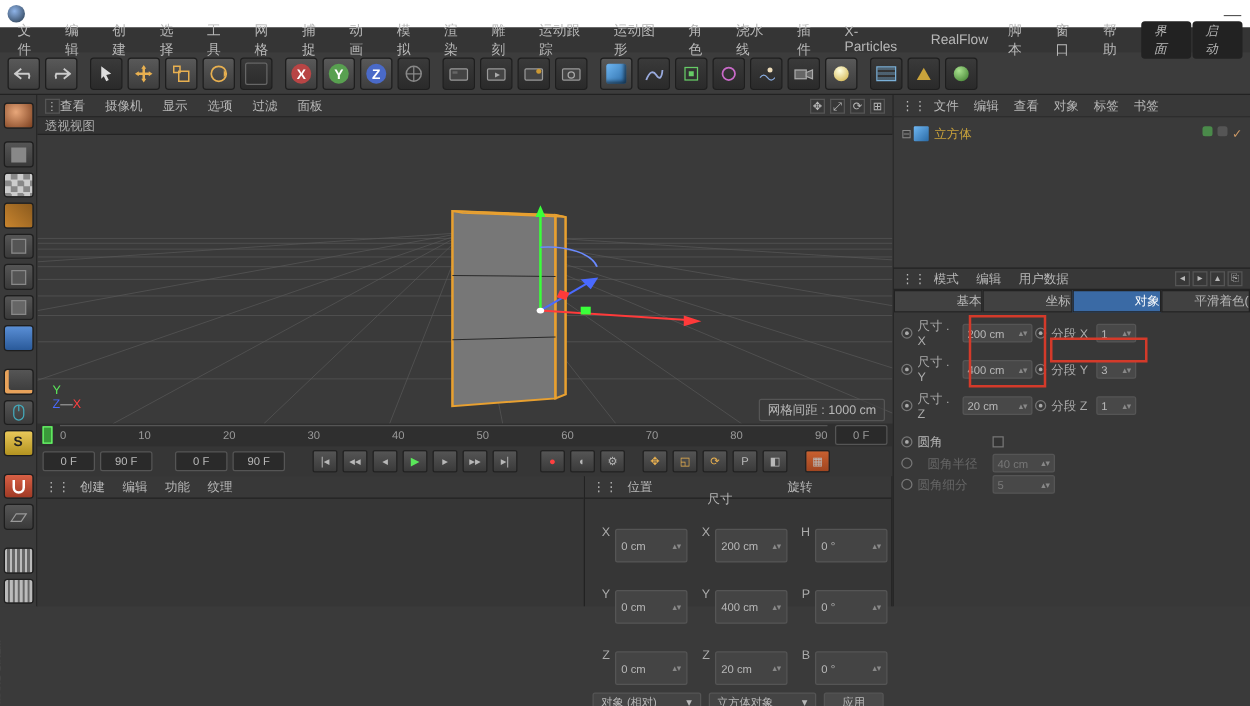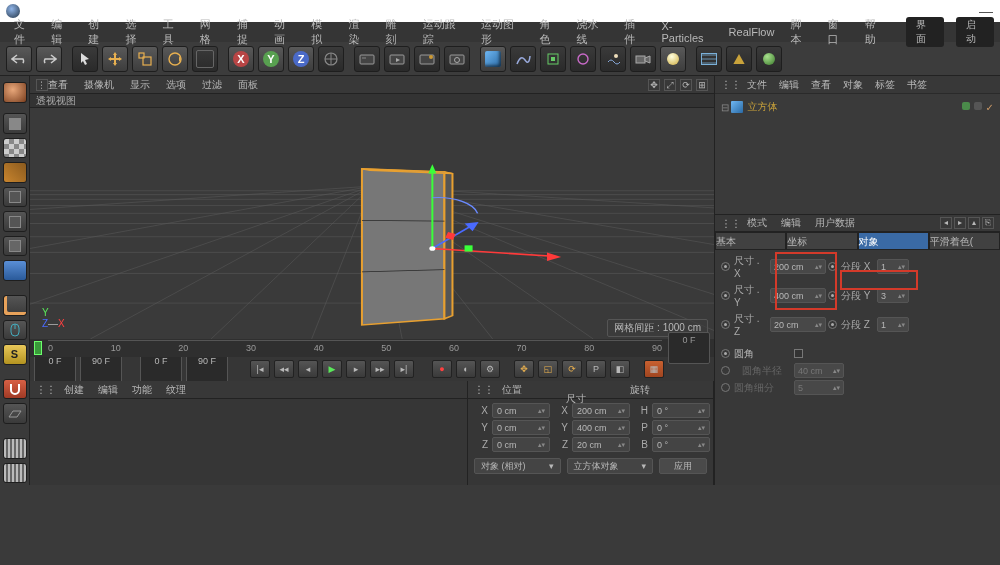--- a/index.html
+++ b/index.html
@@ -3,21 +3,21 @@
 <meta charset="utf-8">
 <style>
   * { margin:0; padding:0; box-sizing:border-box; font-family:"Microsoft YaHei",Arial,sans-serif; }
   body { width:1000px; height:565px; background:#3a3a3a; color:#b8b8b8; font-size:11px; overflow:hidden; }
   .titlebar { height:22px; background:#fff; display:flex; align-items:center; padding:0 6px; color:#333; font-size:12px; }
   .titlebar .tb-icon { width:14px; height:14px; background:radial-gradient(circle at 40% 35%,#8fb4e8,#234); border-radius:50%; margin-right:6px; }
   .titlebar .win { margin-left:auto; color:#555; font-size:14px; letter-spacing:1px; }
   .menubar { height:20px; background:#353535; display:flex; align-items:center; padding:0 6px; }
   .menubar span { padding:2px 8px; cursor:pointer; }
   .menubar .right { margin-left:auto; display:flex; }
-  .menubar .pill { background:#222; border-radius:3px; padding:1px 10px; margin-left:12px; font-size:10px; }
+  .menubar .pill { background:#222; border-radius:3px; padding:1px 10px; margin-left:1px; font-size:10px;font-style:italic; }
   .toolbar { height:34px; background:#3c3c3c; border-bottom:1px solid #222; display:flex; align-items:center; padding:0 4px; overflow:hidden; }
   .tbtn { width:26px; height:26px; margin:0 2px; border:1px solid #1e1e1e; border-radius:3px; background:linear-gradient(#595959,#3d3d3d); display:flex; align-items:center; justify-content:center; cursor:pointer; }
   .tbtn.red { display:flex; align-items:center; justify-content:center; color:#d2d2d2; font-weight:bold; }
   .tbtn.dark { background:linear-gradient(#3a3a3a,#2a2a2a); }
   .sep { width:6px; }
   .tarr { width:18px; height:18px; border:1px solid #666; border-radius:2px; }
   .blue-cube{width:16px;height:16px;background:linear-gradient(135deg,#6fb7f3,#2a6aa5);border-radius:2px; box-shadow:inset -2px -2px 3px rgba(0,0,0,.5);}
   .yel-cone{width:0;height:0;border-left:8px solid transparent;border-right:8px solid transparent;border-bottom:14px solid #c9a33b;}
   .green-sph{width:16px;height:16px;border-radius:50%;background:radial-gradient(circle at 35% 30%,#a8e18e,#3a7a2a);}
   .grid-ic{width:16px;height:12px;border:1px solid #7ab0d8;background:repeating-linear-gradient(#7ab0d860,#7ab0d860 2px,transparent 2px,transparent 4px);}
@@ -41,32 +41,32 @@
   .vp-label { height:14px; background:#333; font-size:10px; padding:0 6px; color:#aaa; border-bottom:1px solid #222;}
   .viewport { flex:1; position:relative; background:#3a3a3a; overflow:hidden; }
   .hud { position:absolute; right:6px; bottom:2px; background:rgba(60,60,60,.6); border:1px solid #555; padding:1px 6px; font-size:10px; border-radius:2px; }
   .axis-giz{position:absolute;left:12px;bottom:10px;font-size:10px;}
   .axis-giz .ay{color:#5ae85a;} .axis-giz .ax{color:#ff4040;} .axis-giz .az{color:#4a6aff;}
   .timeline { height:18px; background:#2f2f2f; display:flex; align-items:center; font-size:9px; color:#999; padding:0 4px; position:relative; }
   .timeline .mark{width:8px;height:14px;background:#3a9a3a;border:1px solid #6cff6c;}
   .timeline .ticks{flex:1;margin:0 6px;position:relative;height:16px;border-top:1px solid #555;display:flex;justify-content:space-between;align-items:flex-start;}
   .timeline .tick{font-size:9px;margin-top:2px;}
   .playbar { height:24px; background:#363636; display:flex; align-items:center; padding:0 4px; gap:4px; }
-  .pfield { width:42px; height:32px; background:#2a2a2a; border:1px solid #555; font-size:9px; text-align:center; line-height:14px; border-radius:2px;}
+  .pfield { width:42px; height:16px; background:#2a2a2a; border:1px solid #555; font-size:9px; text-align:center; line-height:14px; border-radius:2px;}
   .pbtn { width:20px; height:18px; border:1px solid #222; border-radius:2px; background:linear-gradient(#555,#3a3a3a); display:flex;align-items:center;justify-content:center;cursor:pointer; font-size:9px;}
   .pbtn.play{color:#5ae85a;}
   .pbtn.rec{color:#ff4040;}
   .pbtn.film{background:linear-gradient(#c86030,#a04520);}
   .bottom-panels { height:104px; display:flex; background:#363636; }
   .bp { border-right:1px solid #222; }
   .bp-head { height:18px; display:flex; align-items:center; padding:0 6px; font-size:10px; background:#383838; border-bottom:1px solid #222;}
   .bp-head .h { margin-right:14px; }
   .coord-grid { padding:4px 6px; display:grid; grid-template-columns:14px 58px 14px 58px 14px 58px; gap:2px 4px; align-items:center; font-size:10px; }
   .cg-lab{text-align:right;color:#aaa;}
-  .cg-val{height:15px;background:#444;border:1px solid #555;border-radius:2px;font-size:9px;padding:0 4px;display:flex;align-items:center;justify-content:flex-start;}
+  .cg-val{height:27px;background:#444;border:1px solid #555;border-radius:2px;font-size:9px;padding:0 4px;display:flex;align-items:center;justify-content:flex-start;margin-top:20px;}
   .cg-spin{font-size:7px;color:#888;margin-left:auto;}
   .cg-row2{padding:2px 6px;display:flex;gap:6px;}
   .cg-sel{height:16px;background:#444;border:1px solid #555;border-radius:2px;font-size:9px;padding:0 6px;display:flex;align-items:center;flex:1;}
   .cg-btn{height:16px;background:#4a4a4a;border:1px solid #555;border-radius:2px;font-size:9px;padding:0 14px;display:flex;align-items:center;}
   .right-col { width:286px; background:#383838; display:flex; flex-direction:column; border-left:1px solid #222; }
   .obj-head { height:18px; background:#383838; display:flex; align-items:center; padding:0 6px; font-size:10px; border-bottom:1px solid #2a2a2a;}
   .obj-head .h{margin-right:12px;}
   .obj-tree { flex:0 0 120px; background:#3a3a3a; padding:4px 6px; }
   .obj-row { display:flex; align-items:center; height:18px; font-size:10px; }
   .obj-row .arr{color:#888;margin-right:2px;}
@@ -74,21 +74,21 @@
   .obj-row .name{color:#c9a23a;}
   .obj-row .dots{margin-left:auto;display:flex;gap:4px;}
   .dot{width:8px;height:8px;border-radius:2px;}
   .dot.g{background:#4a8a4a;} .dot.d{background:#555;}
   .attr-head{height:18px;display:flex;align-items:center;padding:0 6px;font-size:10px;border-top:1px solid #222;border-bottom:1px solid #222;}
   .attr-head .h{margin-right:14px;}
   .attr-head .ricon{margin-left:auto;width:12px;height:12px;border:1px solid #555;font-size:8px;text-align:center;}
   .attr-title{height:18px;display:flex;align-items:center;padding:0 6px;font-size:10px;background:#3a3a3a;}
   .attr-title .cube-ic{width:12px;height:12px;background:linear-gradient(135deg,#6fb7f3,#2a6aa5);margin-right:6px;border-radius:1px;}
   .attr-tabs{height:18px;display:flex;font-size:10px;}
-  .attr-tabs .at{flex:1;text-align:left;line-height:17px;background:#414141;border:1px solid #222;cursor:pointer;}
+  .attr-tabs .at{flex:1;text-align:right;line-height:17px;background:#414141;border:1px solid #222;cursor:pointer;}
   .attr-tabs .at.active{background:#3a6aa5;color:#fff;}
   .attr-tabs .at.extra{flex:1;}
   .attr-sec{height:16px;padding:0 6px;font-size:10px;line-height:16px;background:#505050;color:#ddd;}
   .attr-grid{padding:4px 2px 4px 6px;display:grid;grid-template-columns:11px 34px 56px 11px 34px 32px;gap:4px 2px;align-items:center;font-size:10px;position:relative;}
   .ag-dot{width:9px;height:9px;border:1px solid #777;border-radius:50%;display:flex;align-items:center;justify-content:center;}
   .ag-dot.o::after{content:"";width:3px;height:3px;background:#aaa;border-radius:50%;}
   .ag-lab{color:#aaa;}
   .ag-val{height:15px;background:#484848;border:1px solid #555;border-radius:2px;padding:0 3px;font-size:9px;display:flex;align-items:center;}
   .ag-val.dim{color:#777;}
   .ag-spin{font-size:7px;color:#888;margin-left:auto;}

